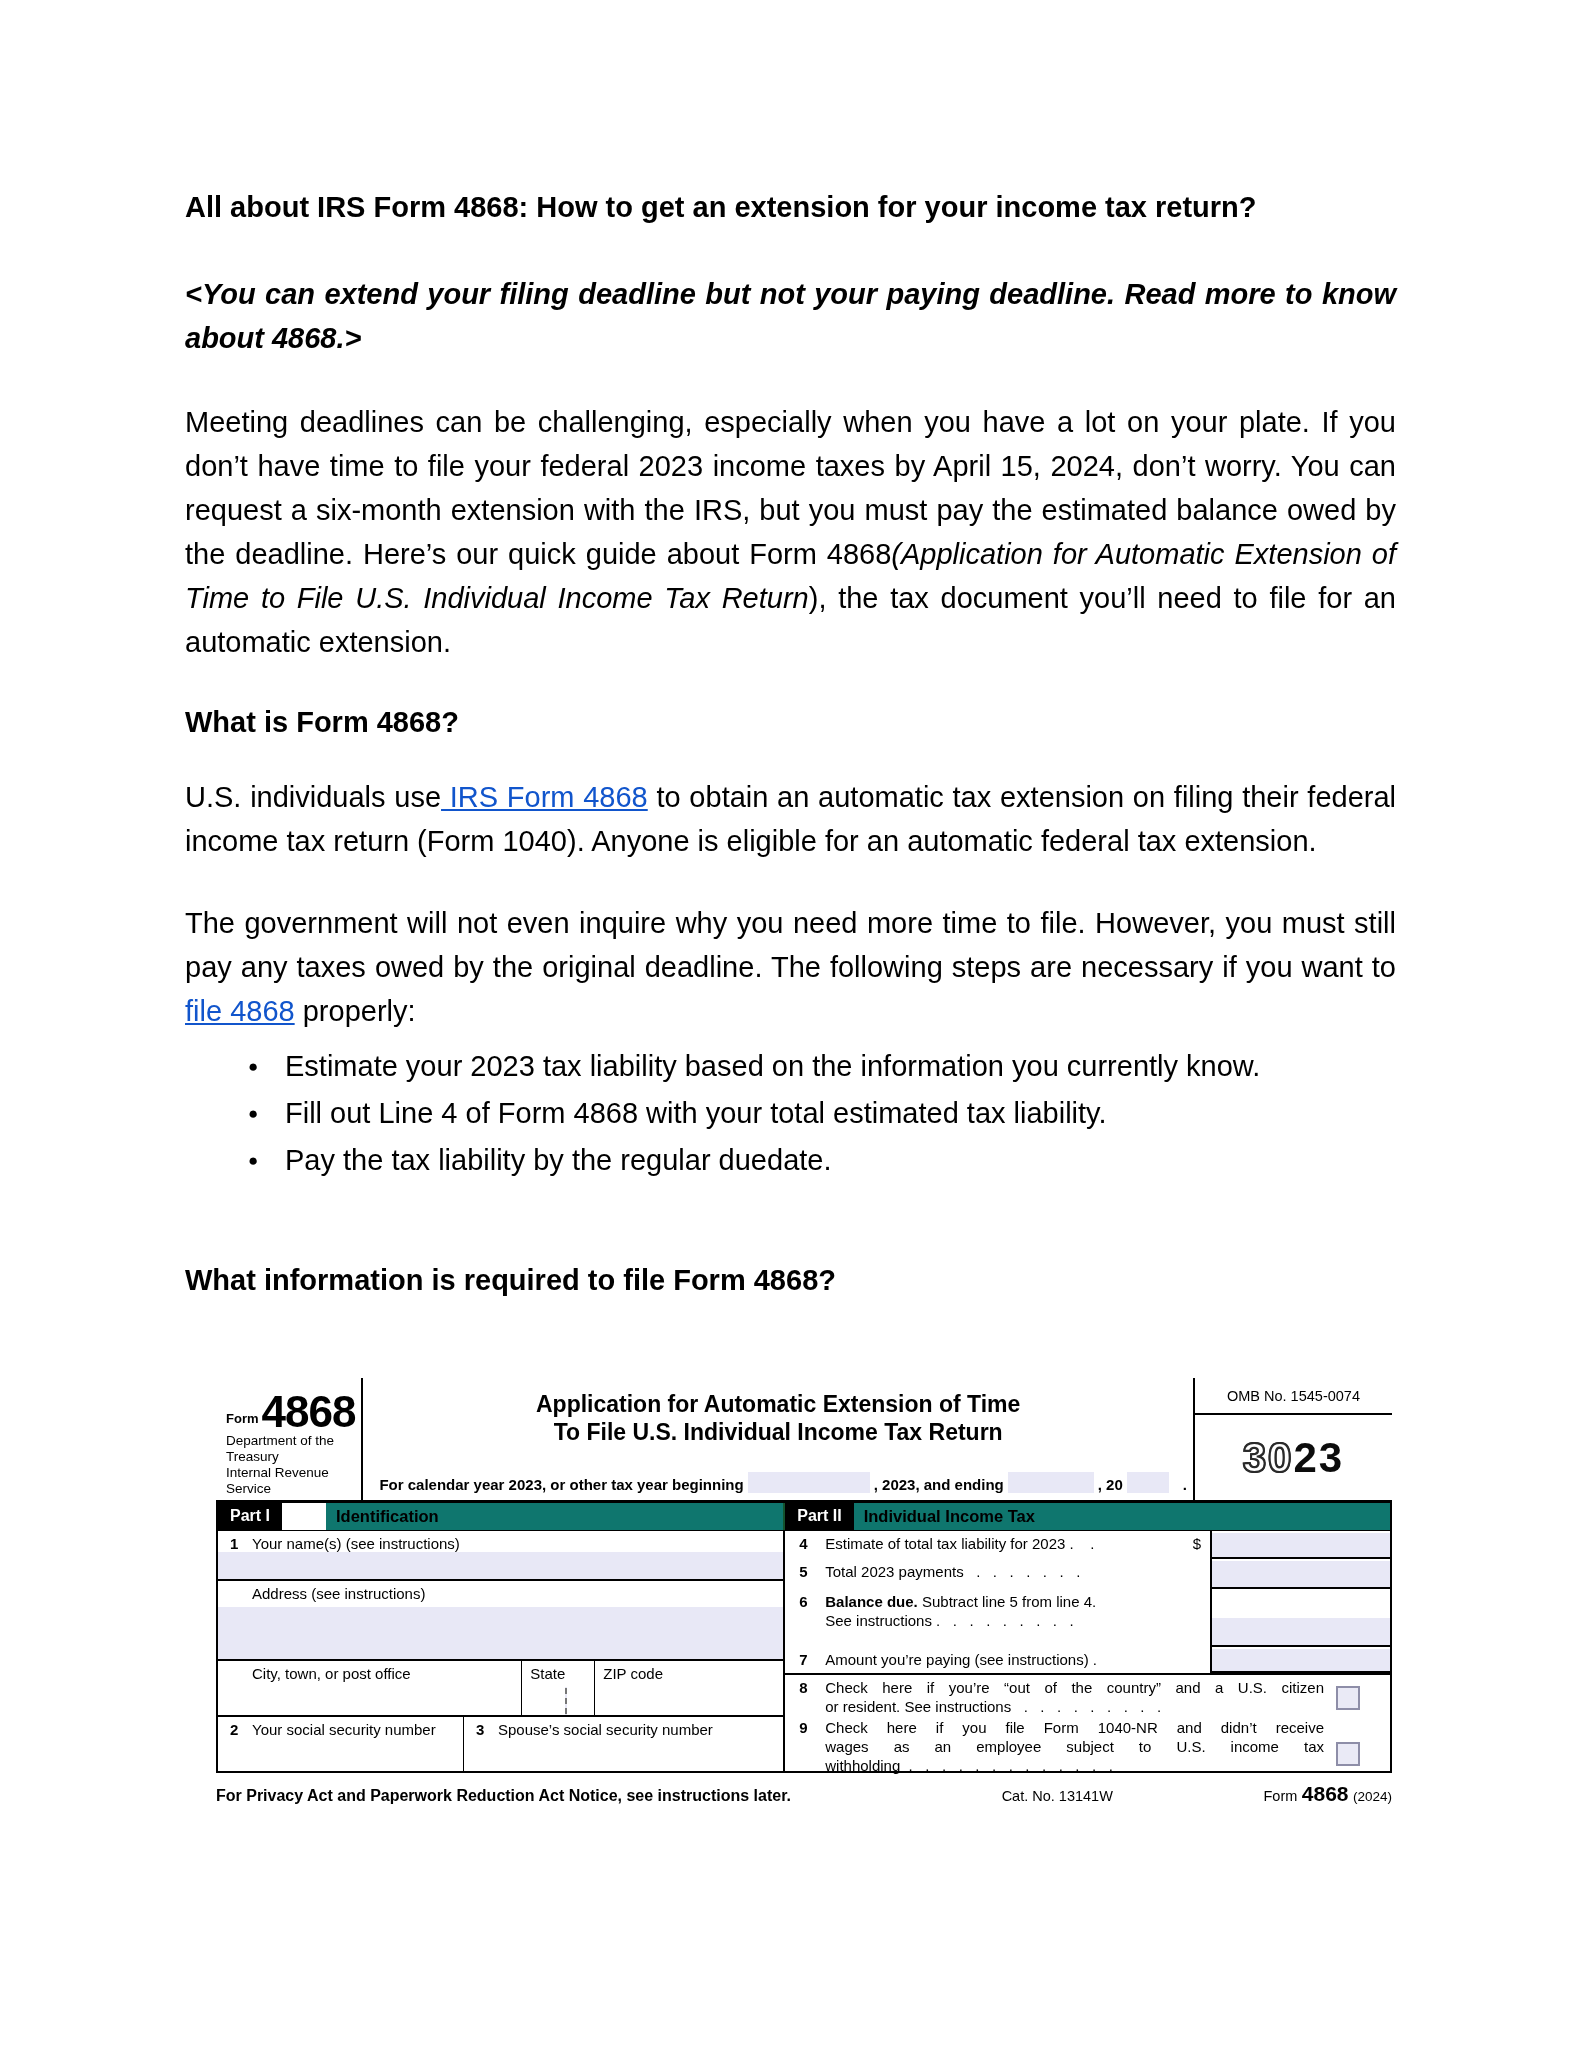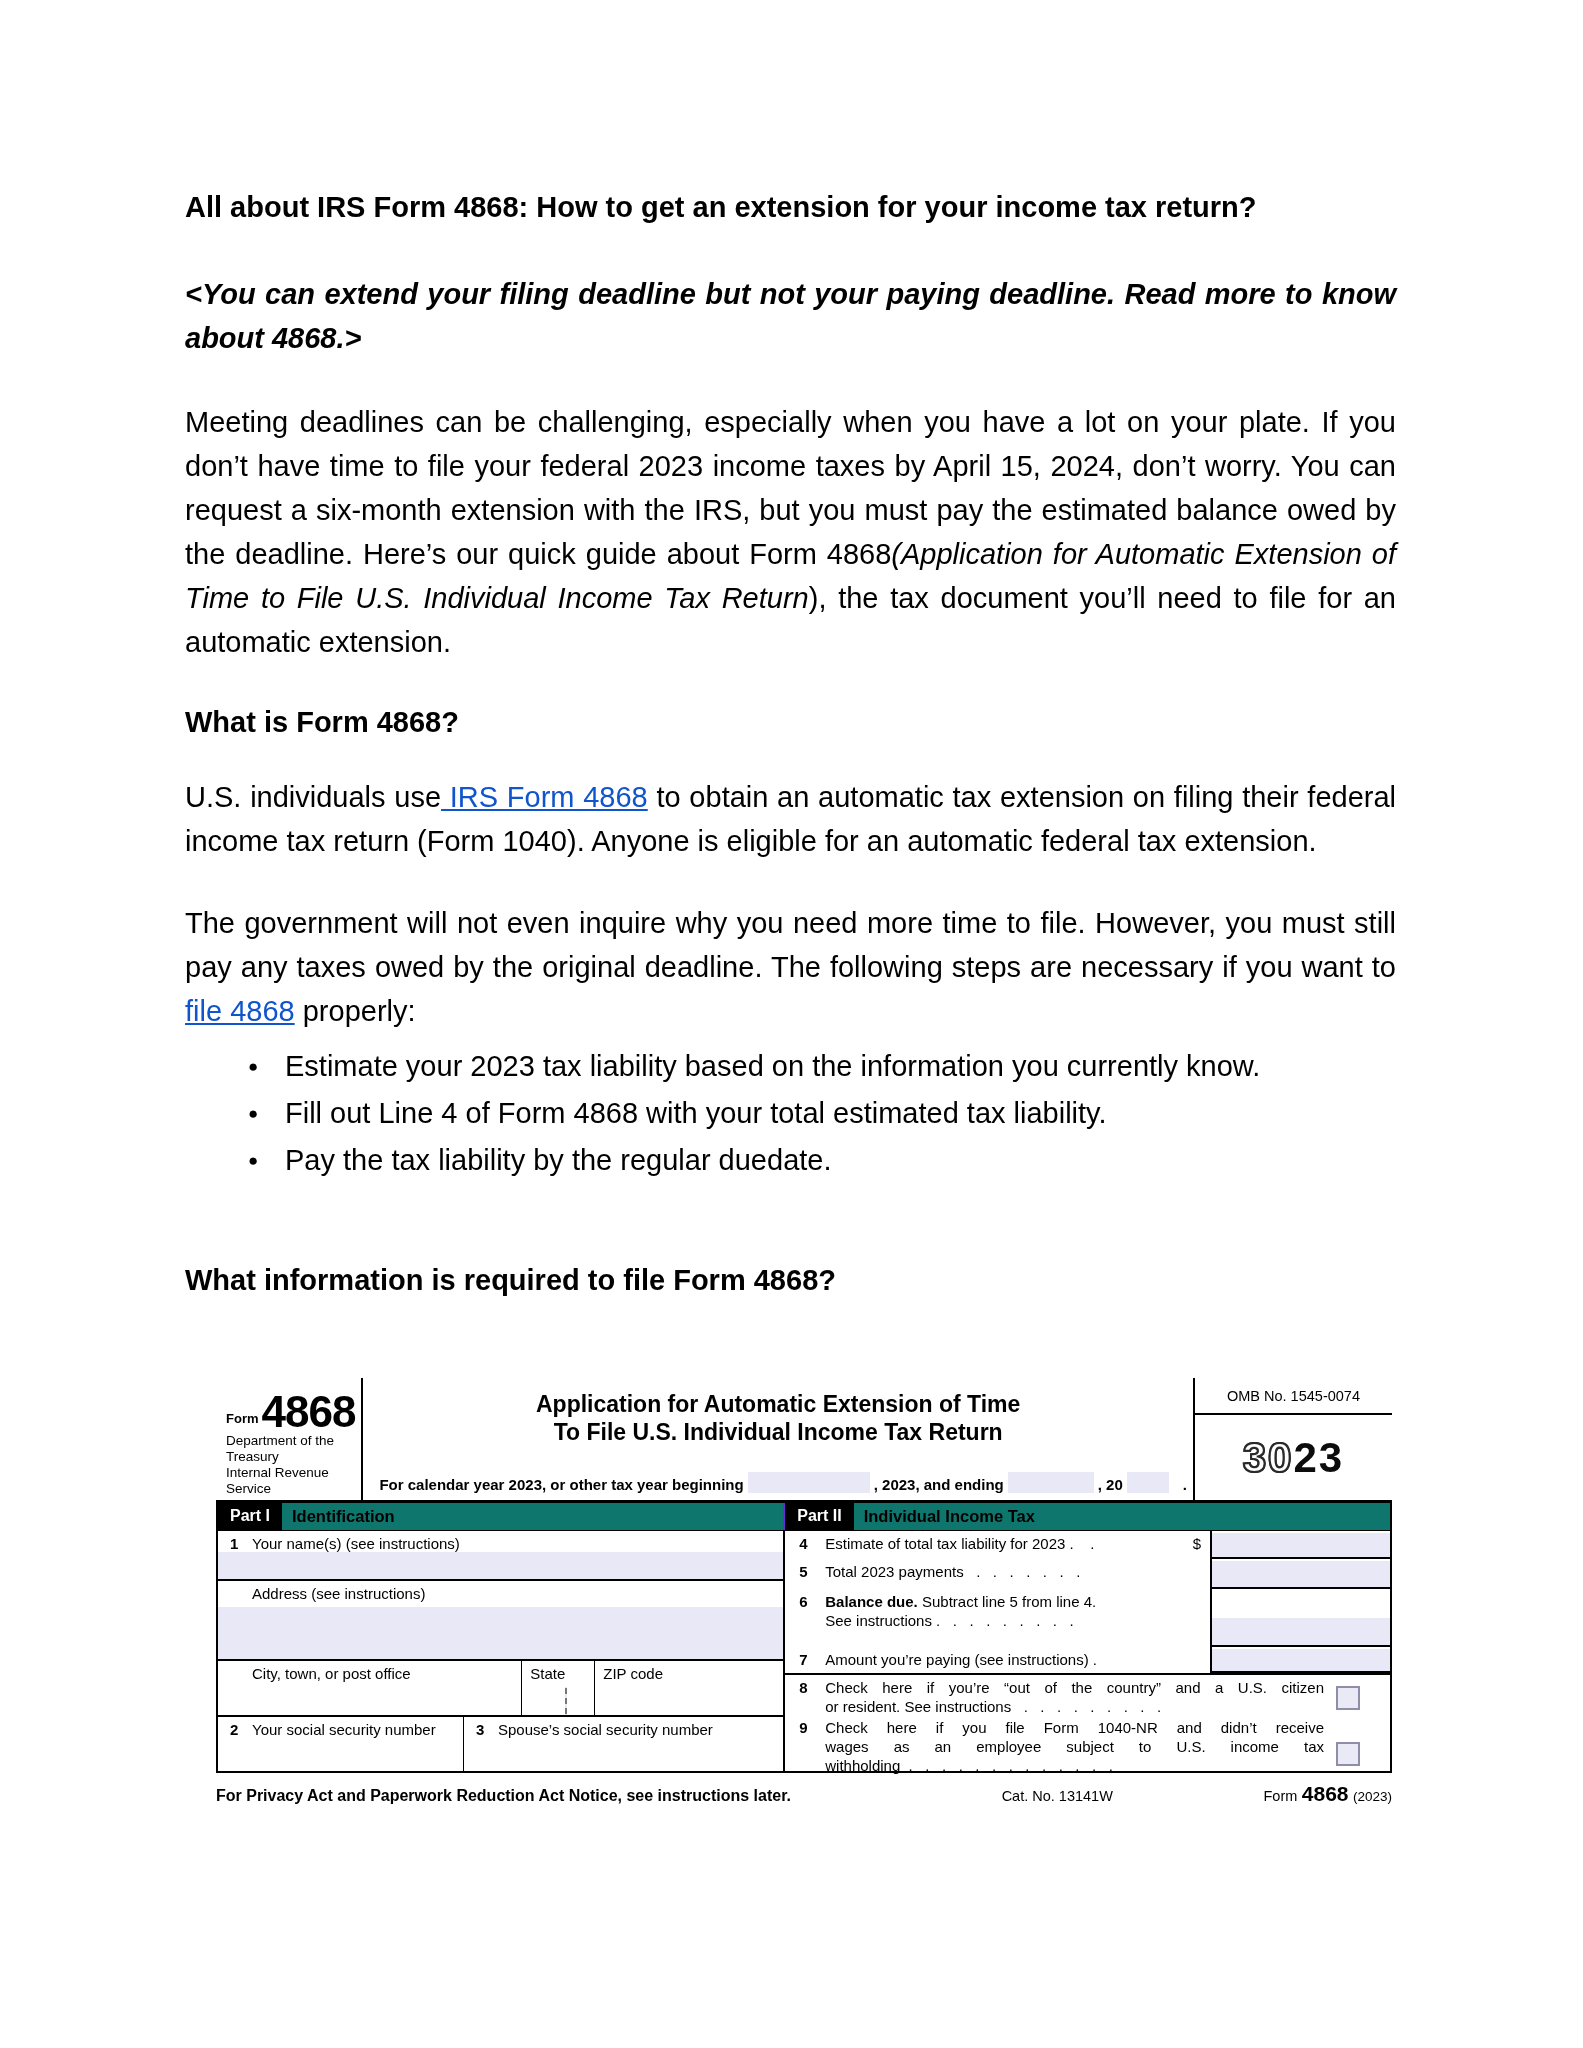--- a/index.html
+++ b/index.html
@@ -41,21 +41,21 @@
   .cf1 { width:122px; } .cf2 { width:86px; } .cf3 { width:42px; margin-right:14px; }
   .h-right { width:228px; border-left:2px solid #000; display:flex; flex-direction:column; }
   .omb { text-align:center; font-size:14.5px; padding:10px 0 9px; border-bottom:2px solid #000; }
   .yearbox { flex:1; display:flex; align-items:center; justify-content:center; font-size:42px; font-weight:bold; letter-spacing:2px; }
   .y-out { color:#fff; -webkit-text-stroke:2px #2a2a2a;
            text-shadow:-1px -1px 0 #2a2a2a,1px -1px 0 #2a2a2a,-1px 1px 0 #2a2a2a,1px 1px 0 #2a2a2a; }
   .y-sol { color:#0c0c0c; }
 
   .f-table { border-left:2px solid #000; border-right:2px solid #000; border-bottom:2.5px solid #000; }
   .part-bars { display:flex; height:28px; border-bottom:1.5px solid #000; }
-  .pb-left { width:48.4%; border-right:2px solid #6d28d9; display:flex; }
+  .pb-left { width:48.4%; border-right:2px solid #14532d; display:flex;gap:44px; }
   .pb-right { flex:1; display:flex; }
   .part-label { background:#000; color:#fff; font-weight:bold; font-size:16px; padding:4px 12px 0; }
   .part-title { flex:1; background:#0f766e; font-weight:bold; font-size:16.5px; padding:4px 10px 0; }
 
   .form-body { display:flex; height:240px; font-size:15px; }
   .col-left { width:48.4%; border-right:2px solid #000; display:flex; flex-direction:column; }
   .col-right { flex:1; display:flex; flex-direction:column; }
 
   .lrow { display:flex; flex-direction:column; }
   .lab { display:flex; padding:4px 0 0 12px; line-height:17px; }
@@ -290,18 +290,18 @@
               <div class="cbx"></div>
             </div>
           </div>
 
         </div>
       </div>
 
       <div class="f-footer">
         <span class="priv">For Privacy Act and Paperwork Reduction Act Notice, see instructions later.</span>
         <span class="cat">Cat. No. 13141W</span>
-        <span class="fright"><span class="w1">Form</span> <span class="w2">4868</span> <span class="w3">(2023)</span></span>
+        <span class="fright"><span class="w1">Form</span> <span class="w2">4868</span> <span class="w3">(2024)</span></span>
       </div>
 
     </div>
   </div>
 </div>
 
 </body></html>

